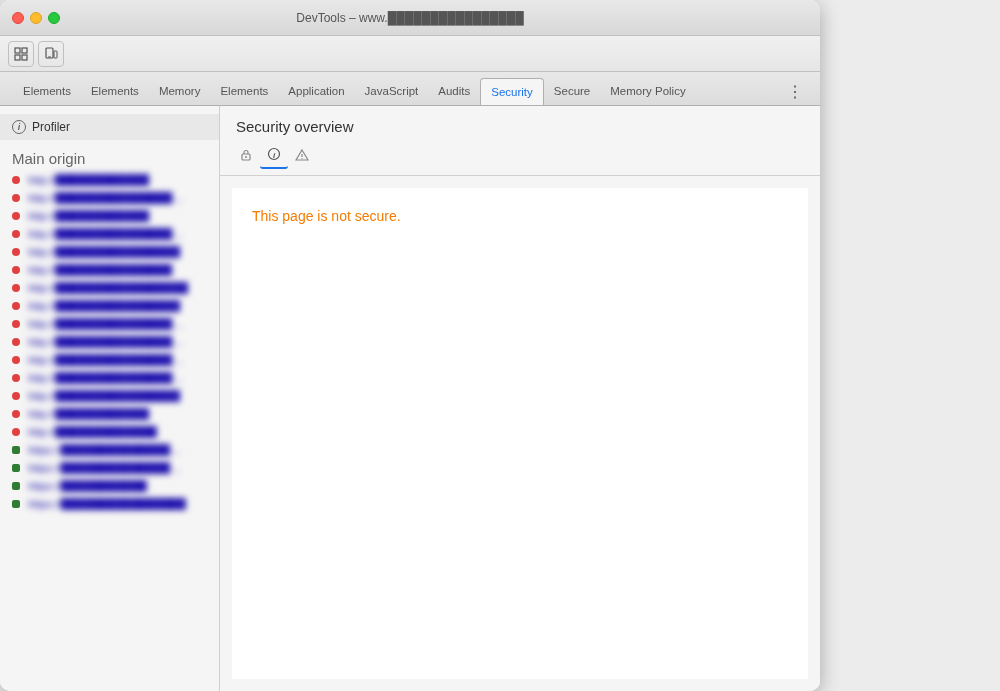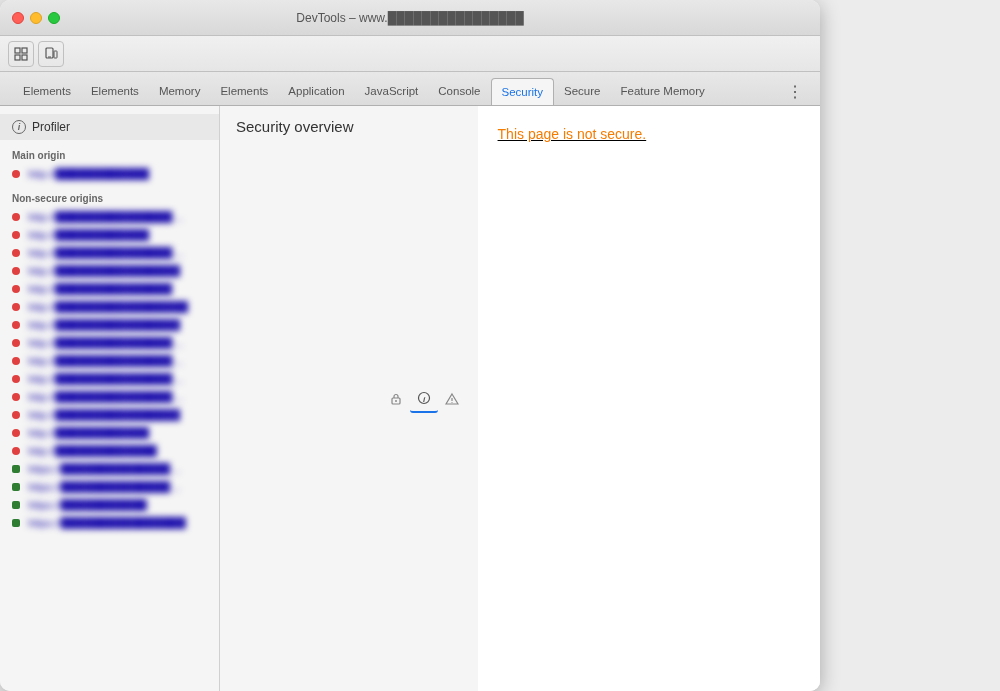--- a/index.html
+++ b/index.html
@@ -167,24 +167,24 @@
       display: flex;
       align-items: center;
       justify-content: center;
       font-size: 9px;
       color: #666;
       font-style: italic;
       font-weight: bold;
     }
 
     .sidebar-section-label {
-      font-size: 10px;
+      font-size: 15px;
       color: #666;
       padding: 10px 12px 4px 12px;
-      font-weight: 700;
+      font-weight: 400;
     }
 
     .sidebar-item {
       display: flex;
       align-items: center;
       gap: 8px;
       padding: 3px 12px;
       font-size: 11px;
       color: #333;
       cursor: pointer;
@@ -213,21 +213,21 @@
     .blurred {
       filter: blur(3px);
       user-select: none;
     }
 
     
     .right-panel {
       flex: 1;
       background: #f5f5f5;
       display: flex;
-      flex-direction: row;
+      flex-direction: column;
       overflow: hidden;
     }
 
     .security-header {
       padding: 12px 16px 0 16px;
       font-size: 15px;
       color: #333;
       font-weight: 400;
     }
 
@@ -255,23 +255,22 @@
 
     .divider-line {
       height: 1px;
       background: #d0d0d0;
       margin: 0;
     }
 
     .security-content {
       flex: 1;
       background: white;
-      margin: 0;
+      margin: 12px;
       padding: 20px 20px;
-      text-decoration: underline;
     }
 
     .not-secure-message {
       color: #f57c00;
       font-size: 14px;
       font-weight: 400;
     }
 
     
     .sidebar::-webkit-scrollbar {
@@ -330,50 +329,49 @@
     <div class="tab">
       <span>Elements</span>
     </div>
     <div class="tab">
       <span>Application</span>
     </div>
     <div class="tab">
       <span>JavaScript</span>
     </div>
     <div class="tab">
-      <span>Console</span>
+      <span>Audits</span>
     </div>
     <div class="tab active">
       <span>Security</span>
     </div>
     <div class="tab">
       <span>Secure</span>
     </div>
     <div class="tab">
-      <span>Feature Memory</span>
+      <span>Memory Policy</span>
     </div>
     <div class="tab-more">⋮</div>
   </div>
 
   <div class="main-content">
 
     <div class="sidebar">
 
       <div class="sidebar-overview">
         <div class="info-icon">i</div>
         <span>Profiler</span>
       </div>
 
       <div class="sidebar-section-label">Main origin</div>
       <div class="sidebar-item">
         <div class="origin-dot dot-red"></div>
         <span class="origin-text blurred">http://████████████</span>
       </div>
 
-      <div class="sidebar-section-label">Non-secure origins</div>
 
       <div class="sidebar-item">
         <div class="origin-dot dot-red"></div>
         <span class="origin-text blurred">http://████████████████████</span>
       </div>
       <div class="sidebar-item">
         <div class="origin-dot dot-red"></div>
         <span class="origin-text blurred">http://████████████</span>
       </div>
       <div class="sidebar-item">

